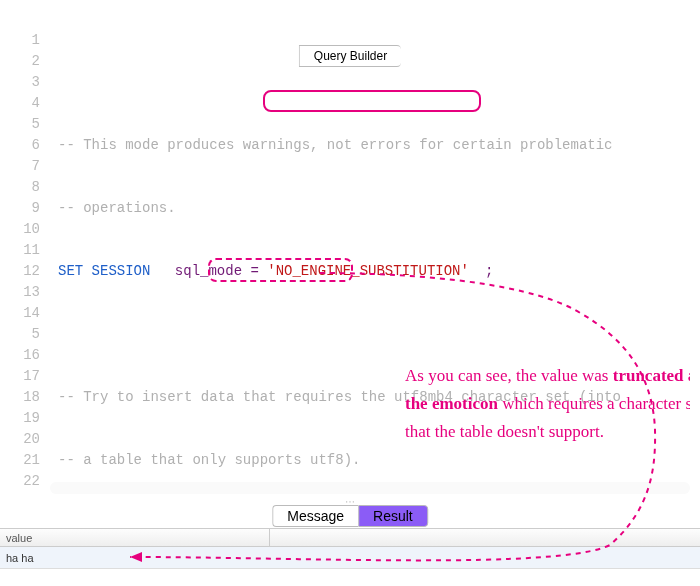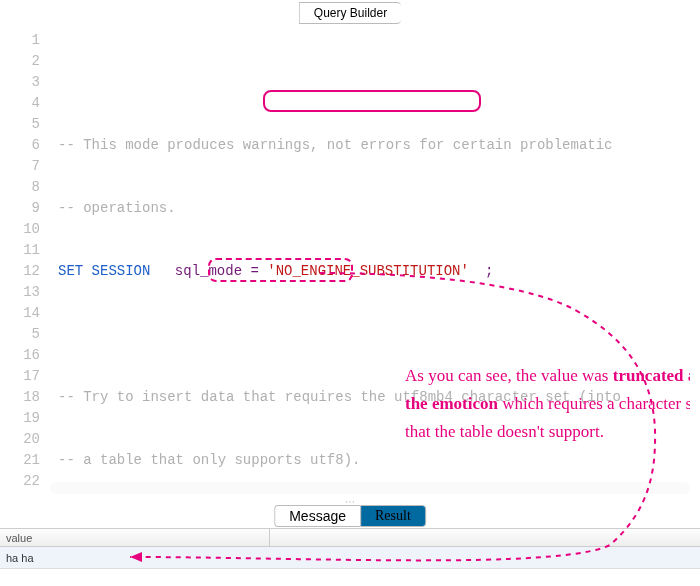--- a/index.html
+++ b/index.html
@@ -19,20 +19,21 @@
     left: 50%;
     transform: translateX(-50%);
     display: flex;
     font-size: 12px;
   }
   .top-tabs .tab {
     border: 1px solid #bbb;
     padding: 3px 14px;
     background: #fff;
     cursor: default;
+    margin-top: 43px;
   }
   .top-tabs .tab.active {
     background: #d9d9d9;
   }
   .top-tabs .tab:first-child { border-radius: 4px 0 0 4px; border-right: none; }
   .top-tabs .tab:last-child { border-radius: 0 4px 4px 0; }
 
   .editor {
     position: absolute;
     top: 26px;
@@ -116,21 +117,21 @@
     left: 50%;
     transform: translateX(-50%);
     display: flex;
     font-size: 14px;
   }
   .mid-tabs .tab {
     border: 1px solid #bbb;
     padding: 2px 14px;
     background: #fff;
   }
-  .mid-tabs .tab.active { background: #0369a1; font-family: Liberation Serif, serif; }
+  .mid-tabs .tab.active { background: #8b5cf6; }
   .mid-tabs .tab:first-child { border-radius: 4px 0 0 4px; border-right: none; }
   .mid-tabs .tab:last-child { border-radius: 0 4px 4px 0; }
 
   .result-table {
     position: absolute;
     top: 528px;
     left: 0;
     right: 0;
     bottom: 0;
     border-top: 1px solid #ccc;

